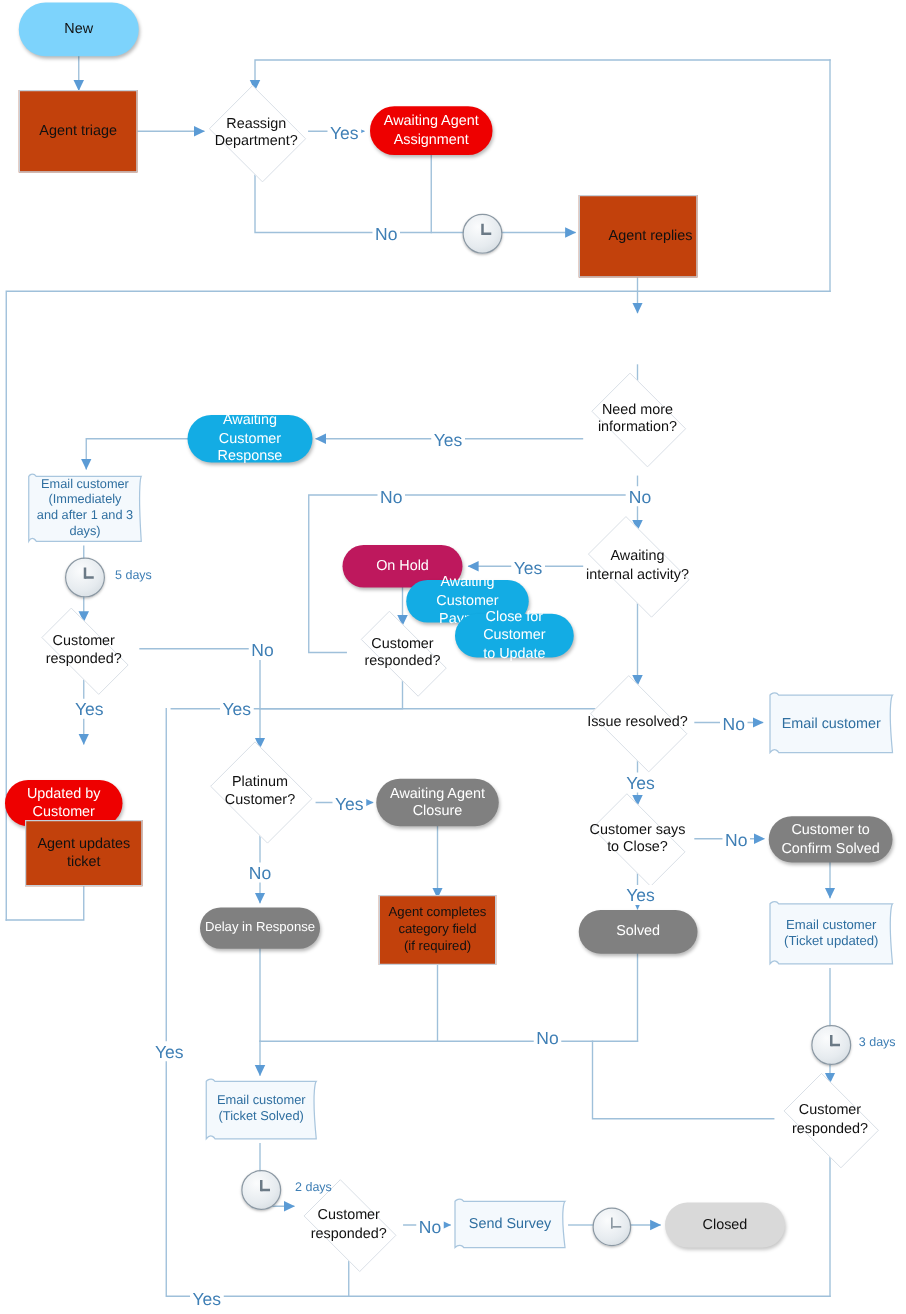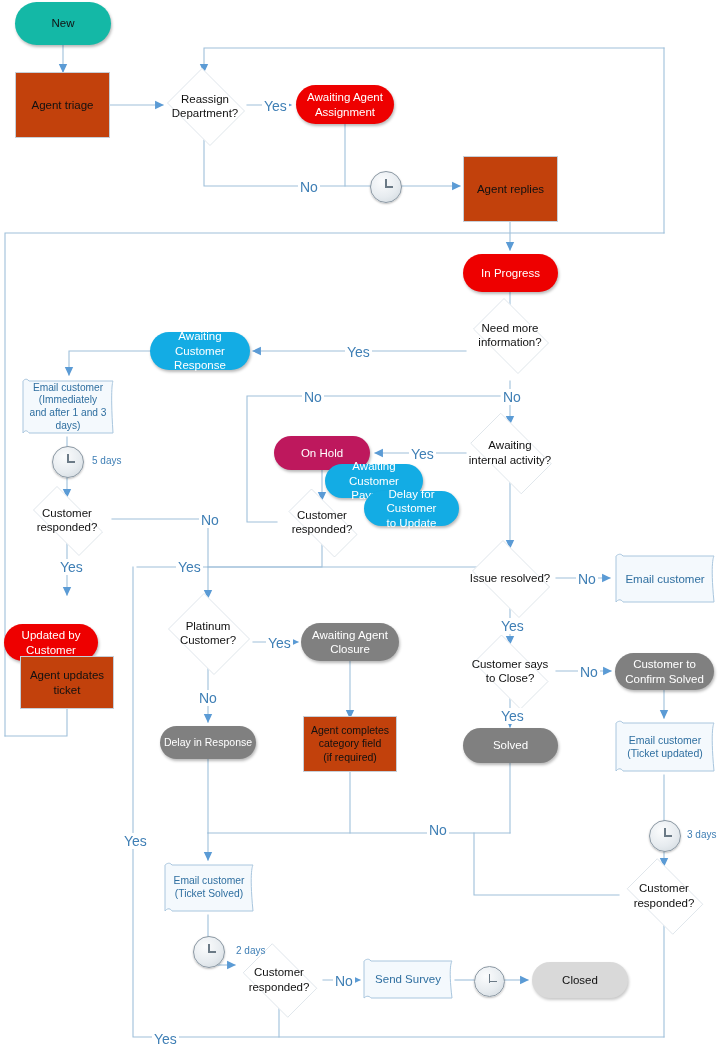--- a/index.html
+++ b/index.html
@@ -10,21 +10,21 @@
   .node span{display:block;padding:0 3px;}
 
   
   .sh-process{background:#c2410c;border:1px solid #c6cfd8;color:#111;font-size:11.5px;}
   .sh-decision{color:#111;font-size:11.5px;background:transparent;}
   .sh-decision .dia{position:absolute;left:0;top:0;width:100%;height:100%;background:#fff;border:1px solid #d6dde4;
         transform:rotate(45deg) scale(.707);}
   .sh-decision span{position:relative;z-index:2;}
   .sh-round{border-radius:999px;font-size:11.5px;}
   .red{background:#ee0000;color:#ffffff;box-shadow:1px 2px 3px rgba(0,0,0,.28);}
-  .yellow{background:#14b8a6;color:#111;box-shadow:1px 2px 3px rgba(0,0,0,.28);}
+  .yellow{background:#7dd3fc;color:#111;box-shadow:1px 2px 3px rgba(0,0,0,.28);}
   .cyan{background:#13ace4;color:#ffffff;box-shadow:1px 2px 3px rgba(0,0,0,.28);}
   .black{background:#be185d;color:#ffffff;box-shadow:1px 2px 3px rgba(0,0,0,.28);}
   .grey{background:#808080;color:#ffffff;box-shadow:1px 2px 3px rgba(0,0,0,.28);}
   .lgrey{background:#d9d9d9;color:#111;box-shadow:1px 2px 3px rgba(0,0,0,.22);}
   .sh-doc{color:#2f6fa0;font-size:11.5px;background:transparent;}
   .sh-doc svg{position:absolute;left:0;top:0;width:100%;height:100%;}
   .sh-doc span{position:relative;z-index:2;}
 
   .clock{position:absolute;border-radius:50%;background:radial-gradient(circle at 38% 32%,#fbfcfd 0%,#e6ebef 58%,#cdd5db 100%);
          border:1px solid #8b98a3;box-shadow:0 1px 2px rgba(0,0,0,.25);}
@@ -164,27 +164,24 @@
       </span>
   </div>
 
   <div class="node sh-round red" style="left:296px;top:85px;width:98px;height:39px;">
     <span>
         <span>Awaiting Agent</span>
         <span>Assignment</span>
       </span>
   </div>
 
-  <div class="node sh-process" style="left:463px;top:156px;width:95px;height:66px;">
+  <div class="node sh-process" style="left:463px;top:156px;width:95px;height:66px;justify-content:flex-end;">
     <span>Agent replies</span>
   </div>
 
-  <div class="node sh-round red" style="left:463px;top:254px;width:95px;height:38px;">
-    <span>In Progress</span>
-  </div>
 
   <div class="node sh-decision" style="left:466px;top:305px;width:88px;height:60px;">
     <div class="dia"></div>
     <span>
         <span>Need more</span>
         <span>information?</span>
       </span>
   </div>
 
   <div class="node sh-round cyan" style="left:150px;top:332px;width:100px;height:38px;">
@@ -242,21 +239,21 @@
 
   <div class="node sh-round cyan" style="left:325px;top:464px;width:98px;height:34px;">
     <span>
         <span>Awaiting Customer</span>
         <span>Payment</span>
       </span>
   </div>
 
   <div class="node sh-round cyan" style="left:364px;top:491px;width:95px;height:35px;">
     <span>
-        <span>Delay for Customer</span>
+        <span>Close for Customer</span>
         <span>to Update</span>
       </span>
   </div>
 
   <div class="node sh-decision" style="left:277px;top:500px;width:90px;height:44px;">
     <div class="dia"></div>
     <span>
         <span>Customer</span>
         <span>responded?</span>
       </span>

